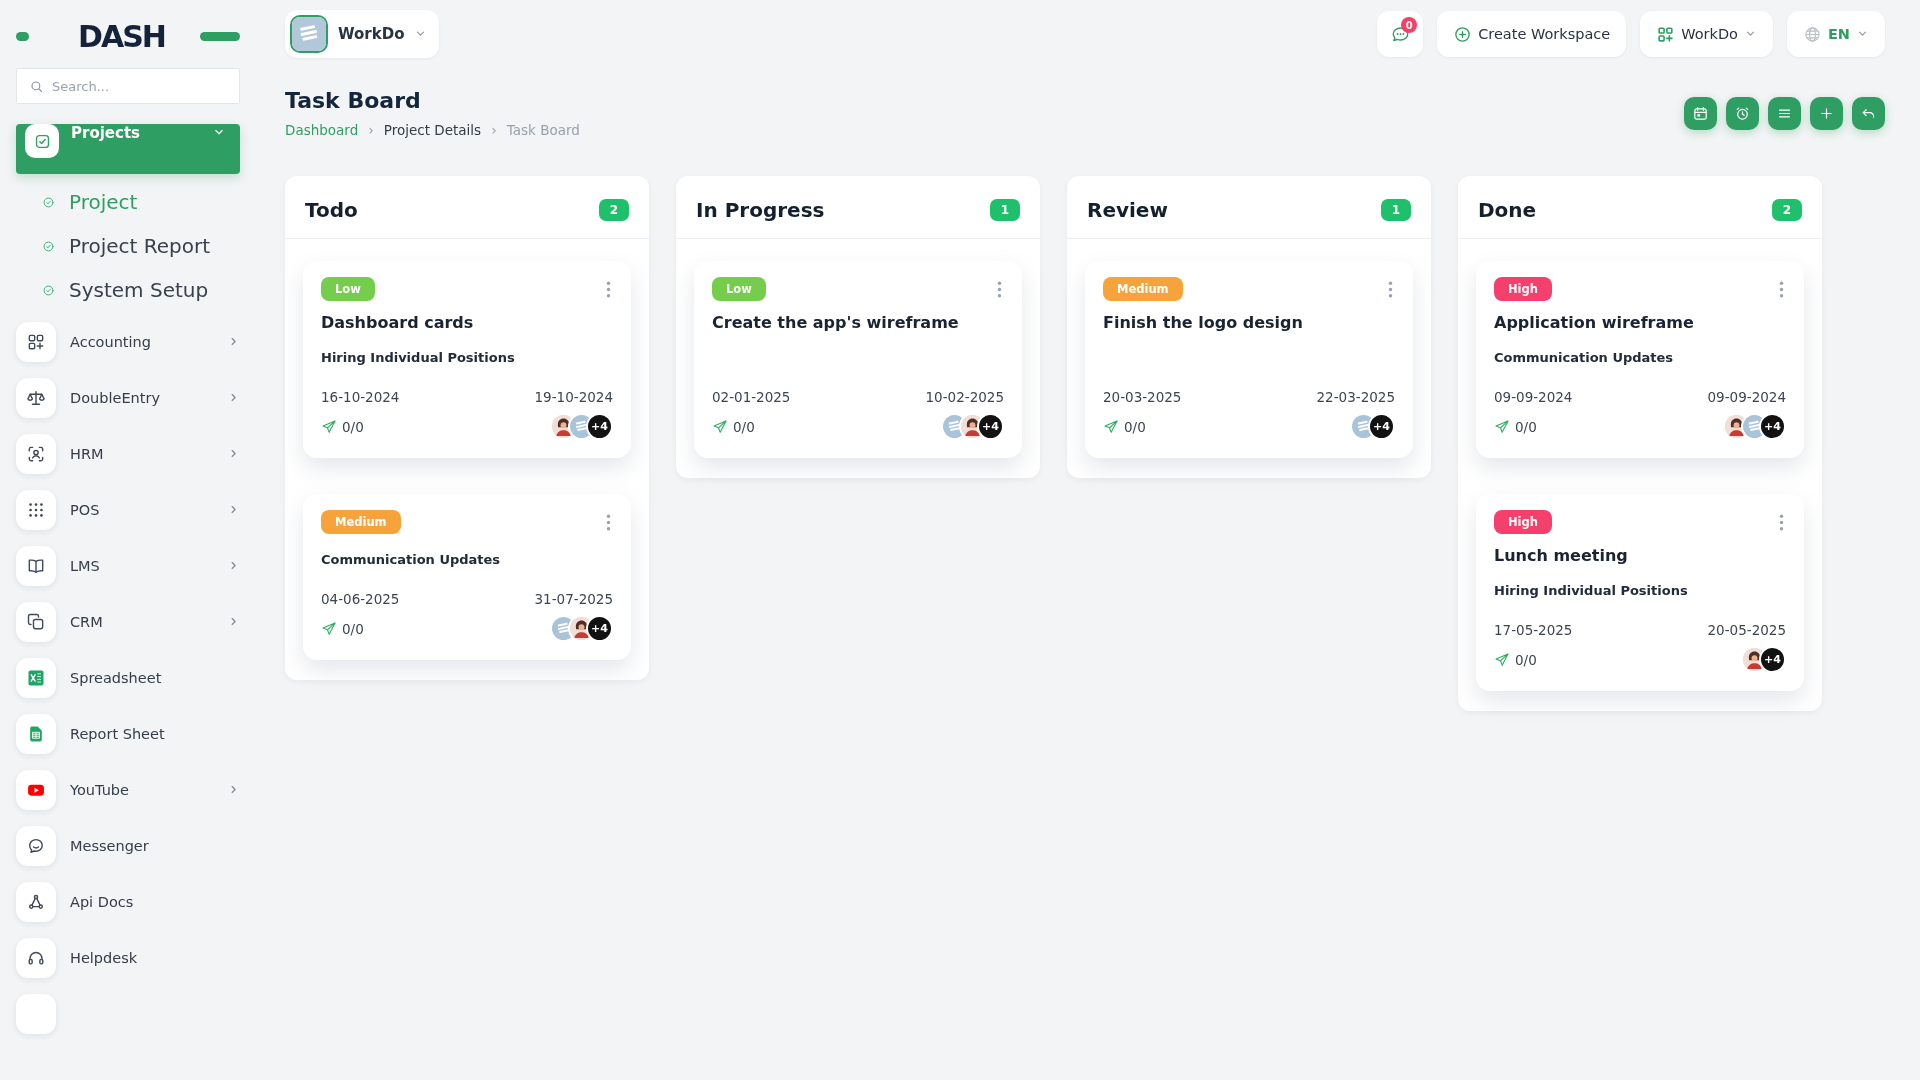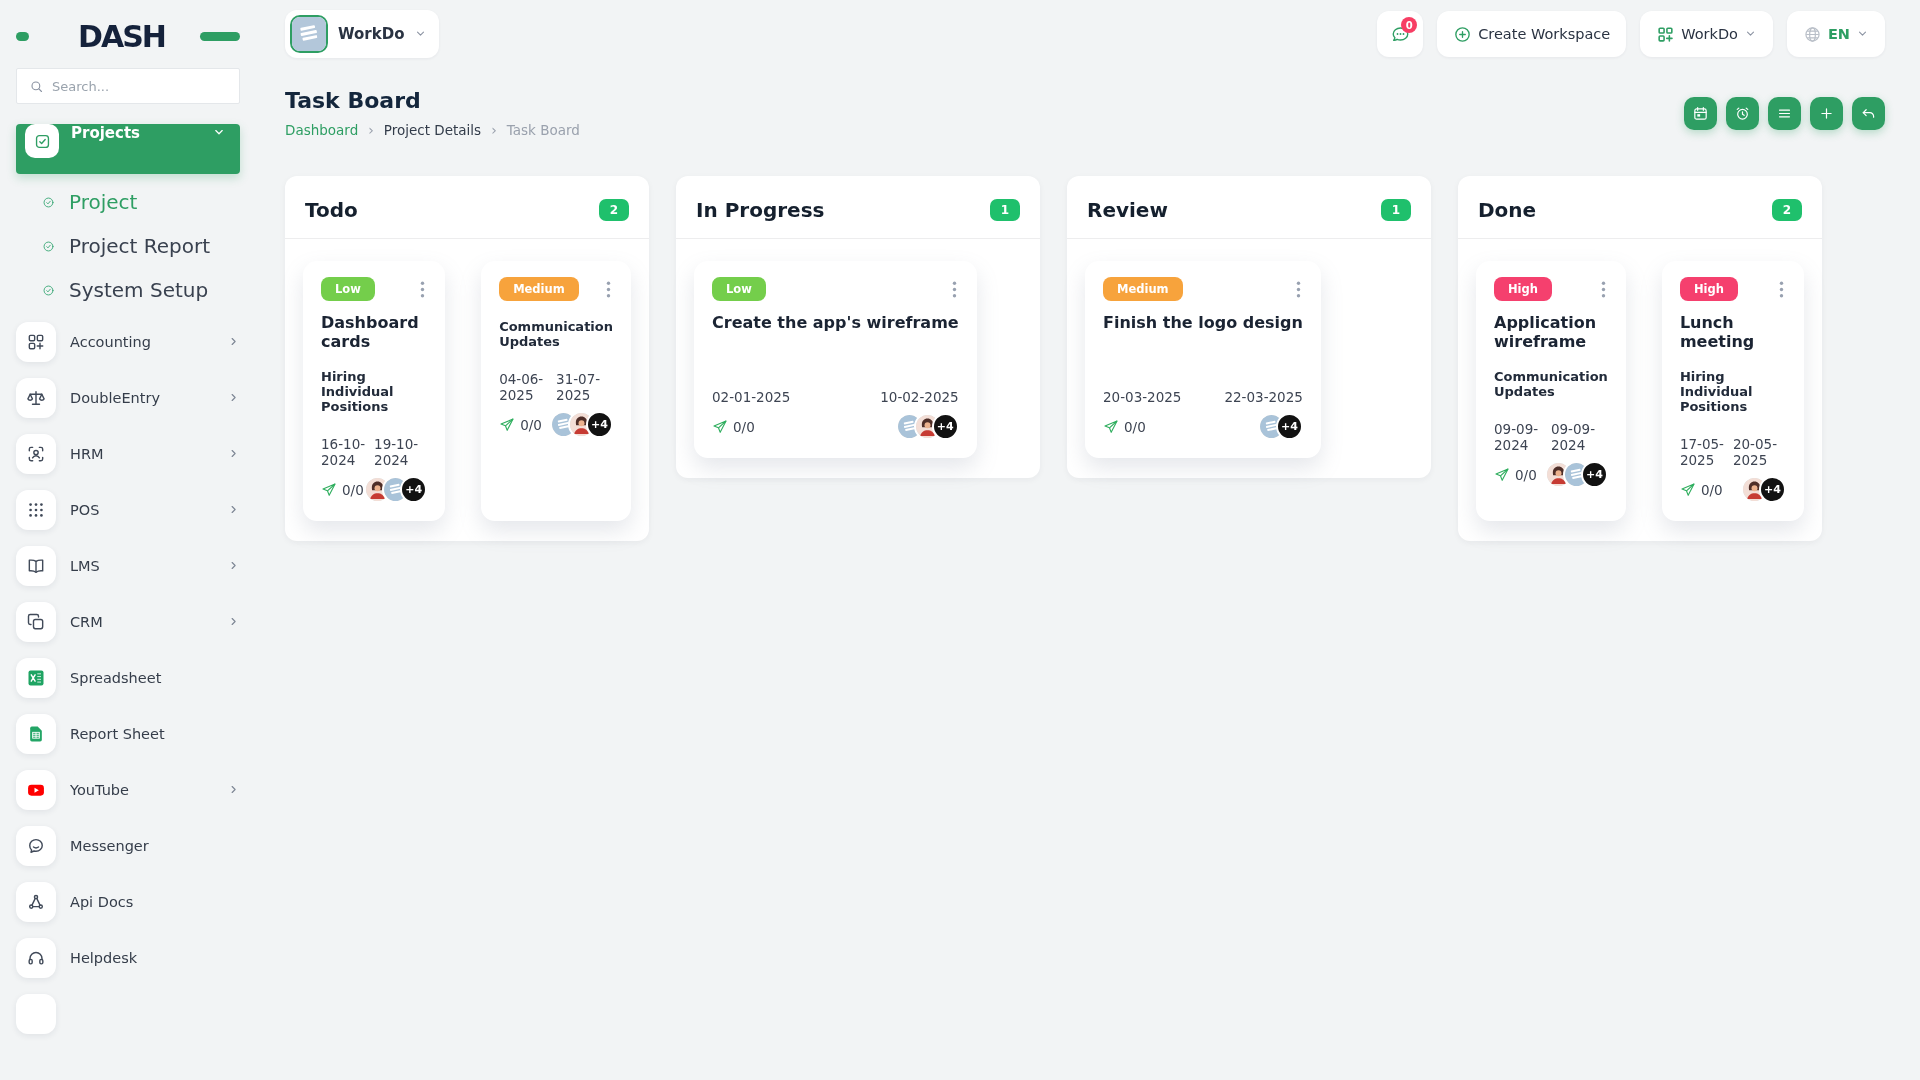--- a/index.html
+++ b/index.html
@@ -80,21 +80,21 @@
 
   
   .board { margin-top:38px; display:grid; grid-template-columns:repeat(4,364px); gap:27px;
            justify-content:start; align-items:start; }
   .column { background:#fff; border-radius:12px; box-shadow:0 2px 6px rgba(30,40,60,.05); }
   .col-head { padding:22px 20px 16px 20px; display:flex; align-items:center; justify-content:space-between; }
   .col-title { font-size:20px; font-weight:700; color:#15202e; }
   .col-count { min-width:30px; height:22px; padding:0 9px; border-radius:7px; background:var(--count);
                color:#fff; font-size:12px; font-weight:600; display:flex; align-items:center; justify-content:center; }
   .col-divider { border-top:1px solid #ededee; }
-  .col-cards { padding:22px 18px 20px 18px; display:flex; flex-direction:row; gap:36px; }
+  .col-cards { padding:22px 18px 20px 18px; display:flex; flex-direction:column; gap:36px; }
 
   .card { background:#fff; border-radius:14px; padding:16px 18px 18px 18px;
           box-shadow:0 10px 22px rgba(125,135,155,.20); cursor:grab; }
   .card-top { display:flex; align-items:flex-start; justify-content:space-between; }
   .badge { height:24px; padding:0 14px; border-radius:8px; color:#fff; font-size:11.5px; font-weight:600;
            display:inline-flex; align-items:center; }
   .kebab { border:none; background:transparent; cursor:pointer; padding:4px 2px 0 2px; }
   .kebab svg { width:5px; height:17px; color:#98a1b0; }
   .card-title { margin-top:12px; font-size:16px; font-weight:600; color:#1b2433; }
   .card-milestone { margin-top:18px; min-height:17px; font-size:13px; font-weight:700; color:#222b3a; }

